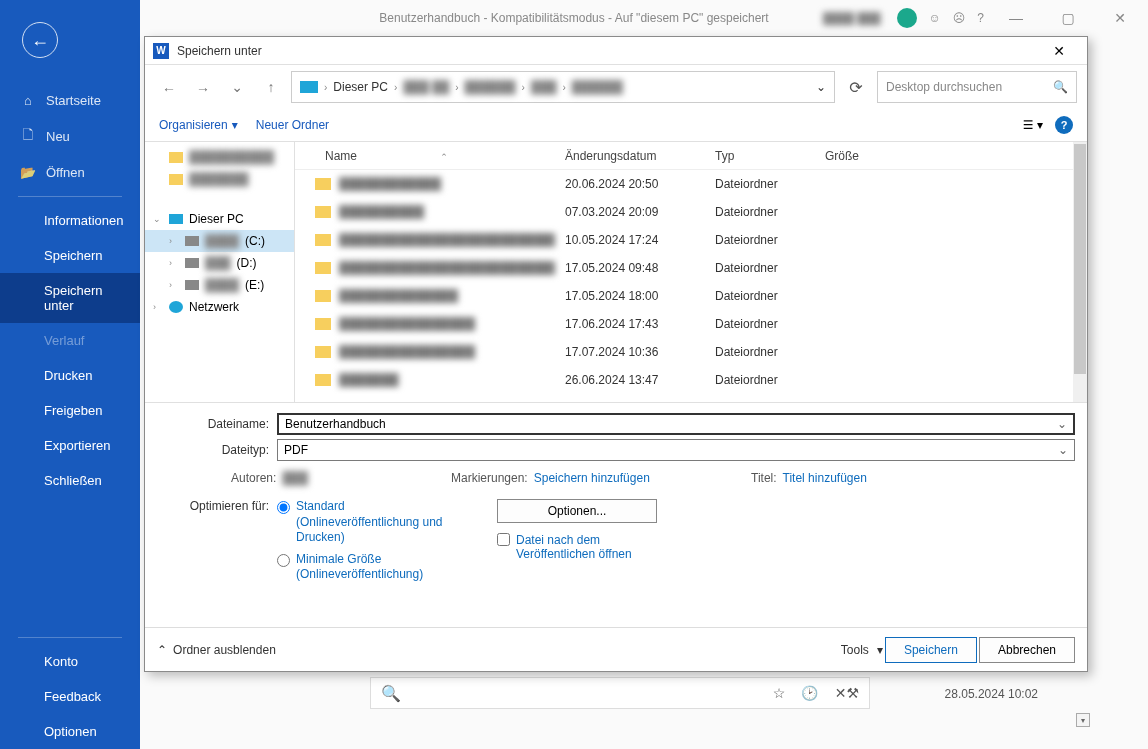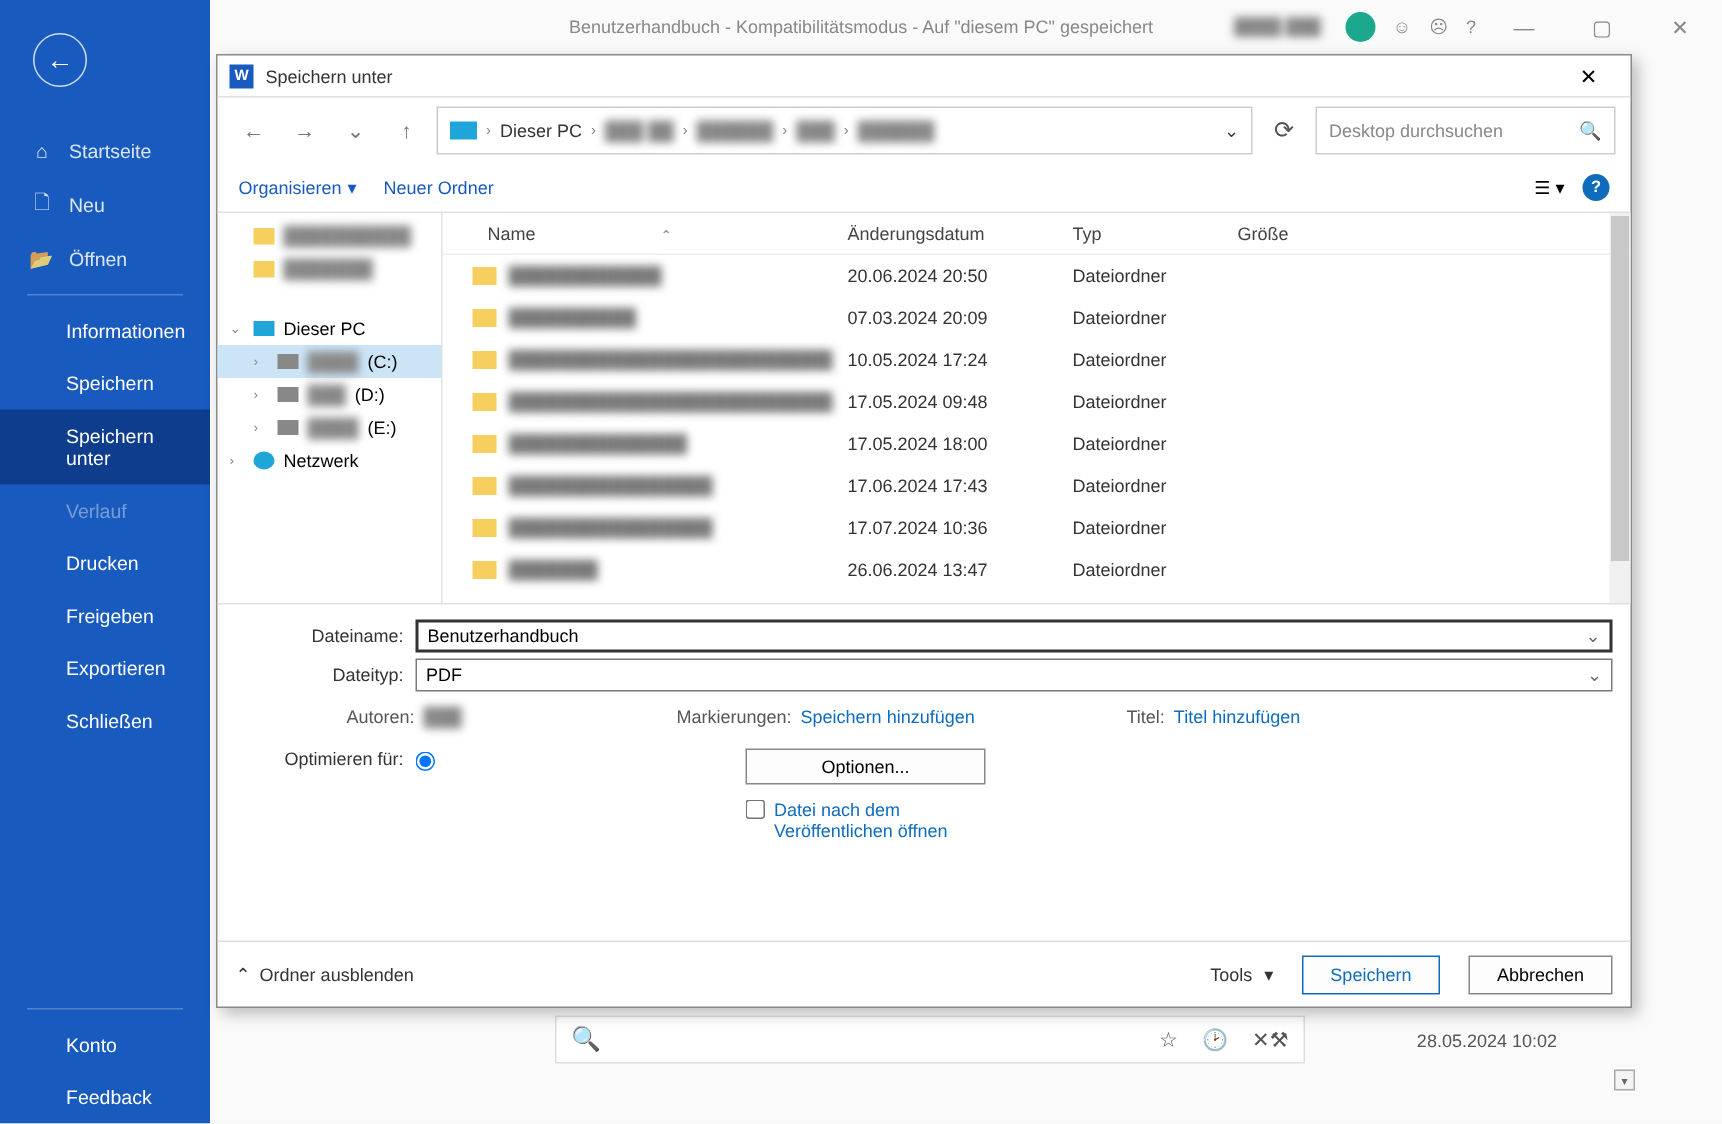--- a/index.html
+++ b/index.html
@@ -93,21 +93,21 @@
 .radio-item { display: flex; align-items: flex-start; gap: 6px; margin-bottom: 6px; color: #0f6cbd; }
 .radio-item input { margin-top: 2px; }
 .radio-item .rlabel { font-size: 12px; line-height: 1.3; }
 .opt-right { margin-left: 40px; }
 .opt-button { width: 160px; height: 24px; border: 1px solid #888; background: #fdfdfd; font-size: 12px; margin-bottom: 10px; }
 .chk-row { display: flex; align-items: flex-start; gap: 6px; color: #0f6cbd; font-size: 12px; }
 
 
 .dlg-footer { margin-top: auto; height: 44px; border-top: 1px solid #ddd; display: flex; align-items: center; padding: 0 12px; font-size: 12px; }
 .hide-folders { display: flex; align-items: center; gap: 6px; color: #333; }
-.footer-right { margin-left: auto; display: flex; align-items: center; gap: 19px; }
+.footer-right { margin-left: auto; display: flex; align-items: center; gap: 2px; }
 .tools-menu { display: flex; align-items: center; gap: 8px; color: #333; }
 .btn { height: 26px; padding: 0 18px; border: 1px solid #888; background: #fdfdfd; font-size: 12px; }
 .btn.primary { border: 1px solid #0f6cbd; color: #0f6cbd; }
 
 
 .status-bar { position: absolute; left: 370px; bottom: 40px; width: 500px; height: 32px; background: #fff; border: 1px solid #ddd; display: flex; align-items: center; padding: 0 10px; gap: 10px; }
 .status-timestamp { position: absolute; right: 110px; bottom: 48px; font-size: 12px; color: #555; }
 .status-icons { margin-left: auto; display: flex; gap: 16px; color: #555; font-size: 14px;}
 .vscroll-end { position: absolute; right: 58px; bottom: 22px; width: 14px; height: 14px; border: 1px solid #aaa; background: #f4f4f4; font-size: 8px; display:flex; align-items:center; justify-content:center; color:#666;}
 
@@ -173,20 +173,23 @@
         <span>Schließen</span>
       </div>
 
     <div class="sidebar-bottom">
       <div class="sidebar-divider"></div>
       <div class="sidebar-item no-icon">
           <span>Konto</span>
         </div>
       <div class="sidebar-item no-icon">
           <span>Feedback</span>
+        </div>
+      <div class="sidebar-item no-icon">
+          <span>Optionen</span>
         </div>
     </div>
   </div>
 
   <div class="status-bar">
     <span>🔍</span>
     <div class="status-icons">
       <span>☆</span>
       <span>🕑</span>
       <span>✕⚒</span>
@@ -378,20 +381,25 @@
           <span class="lbl">Titel:</span>
           <span class="lnk">Titel hinzufügen</span>
         </div>
       </div>
 
       <div class="optimize-block">
         <div class="opt-label">Optimieren für:</div>
         <div class="opt-radios">
           <div class="radio-item">
             <input type="radio" checked="" style="">
+            <div class="rlabel">Standard (Onlineveröffentlichung und Drucken)</div>
+          </div>
+          <div class="radio-item">
+            <input type="radio" style="">
+            <div class="rlabel">Minimale Größe (Onlineveröffentlichung)</div>
           </div>
         </div>
         <div class="opt-right">
           <button class="opt-button">Optionen...</button>
           <div class="chk-row">
             <input type="checkbox" style="">
             <span style="width:130px; display:inline-block;">Datei nach dem Veröffentlichen öffnen</span>
           </div>
         </div>
       </div>

